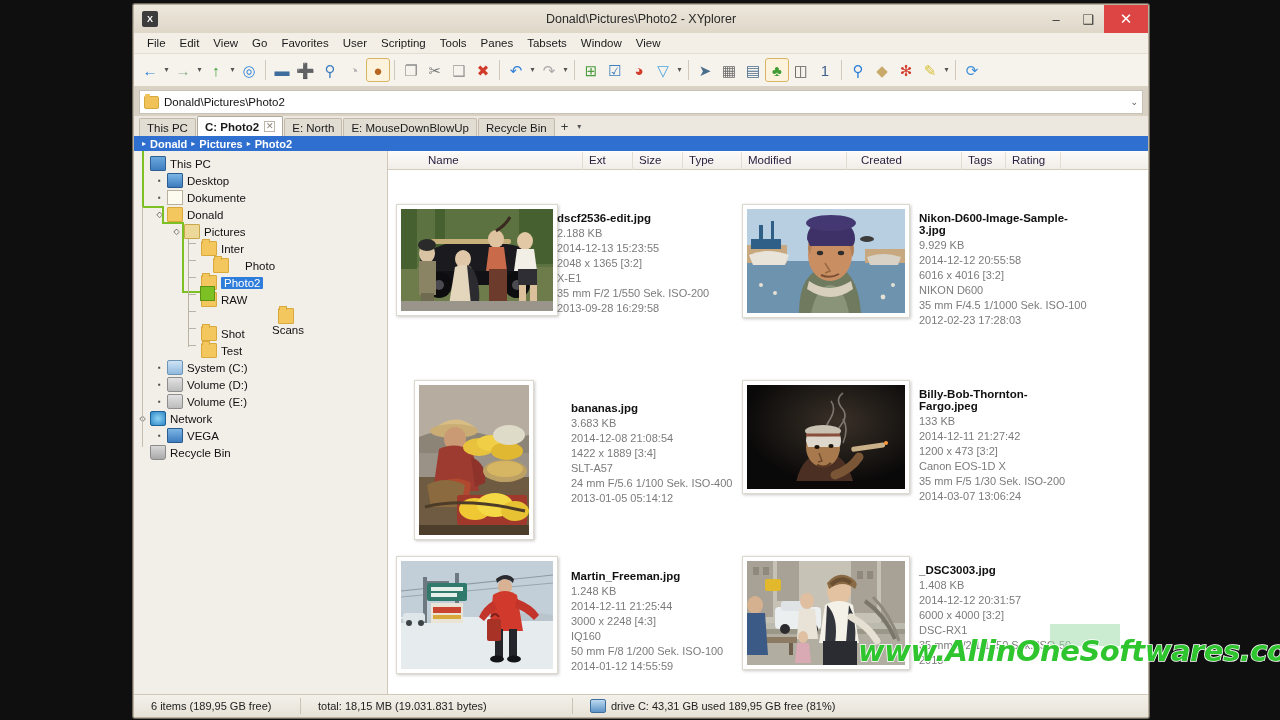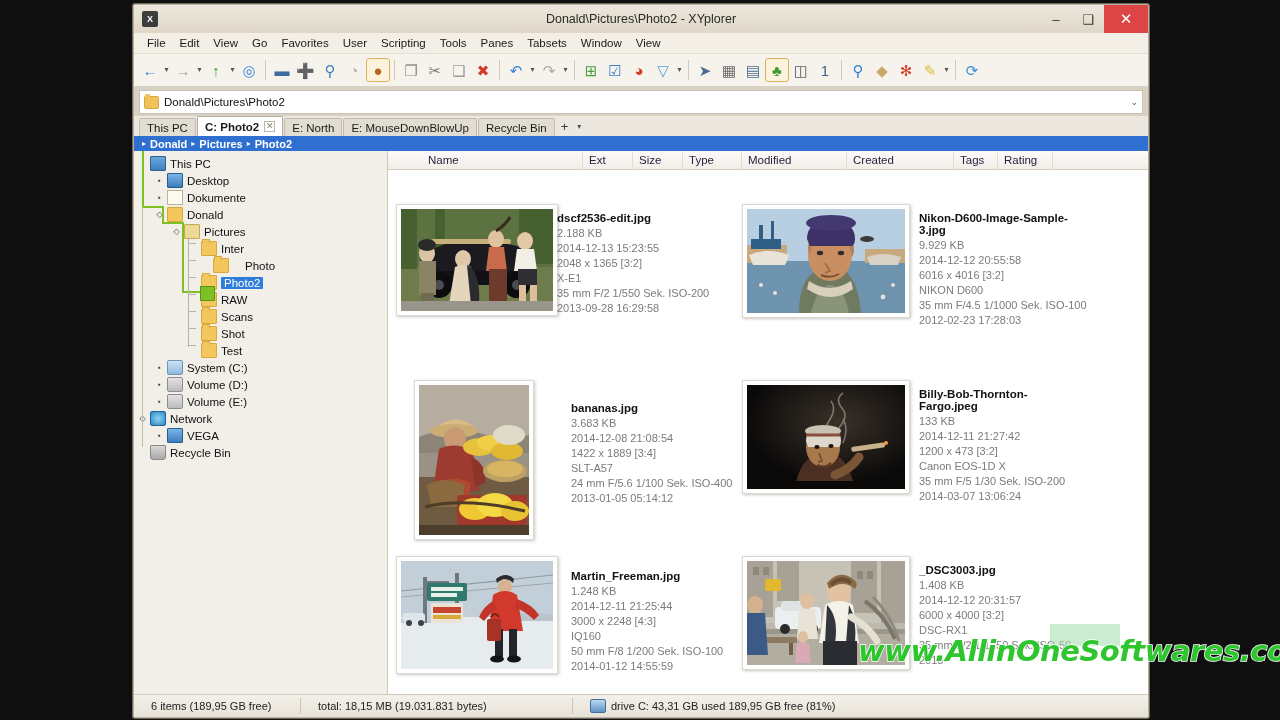--- a/index.html
+++ b/index.html
@@ -319,21 +319,21 @@
         <div class="tnode selected" style="padding-left: 55px;">
           <span class="t-exp"></span>
           <span class="t-ico ico-folder"></span>
           <span class="t-lbl">Photo2</span>
         </div>
         <div class="tnode" style="padding-left: 55px;">
           <span class="t-exp"></span>
           <span class="t-ico ico-folder"></span>
           <span class="t-lbl">RAW</span>
         </div>
-        <div class="tnode" style="padding-left: 55px;">
+        <div class="tnode" style="padding-left: 55px; flex-direction: column;">
           <span class="t-exp"></span>
           <span class="t-ico ico-folder"></span>
           <span class="t-lbl">Scans</span>
         </div>
         <div class="tnode" style="padding-left: 55px;">
           <span class="t-exp"></span>
           <span class="t-ico ico-folder"></span>
           <span class="t-lbl">Shot</span>
         </div>
         <div class="tnode" style="padding-left: 55px;">
@@ -388,21 +388,21 @@
         <div class="gline" style="left:54px;top:194px;width:8px;height:1px;background:#b9b2a5;"></div>
         <div class="gline" style="left:8px;top:56px;width:1px;height:240px;background:#c4bdb0;"></div>
       </div>
     <div id="filepane">
       <div id="colhead">
           <div class="col" style="width: 155px; margin-left: 34px;">Name</div>
           <div class="col" style="width: 44px;">Ext</div>
           <div class="col" style="width: 44px;">Size</div>
           <div class="col" style="width: 53px;">Type</div>
           <div class="col" style="width: 99px;">Modified</div>
-          <div class="col" style="width: 101px;">Created</div>
+          <div class="col" style="width: 101px; margin-left: 8px;">Created</div>
           <div class="col" style="width: 38px;">Tags</div>
           <div class="col" style="width: 49px;">Rating</div>
         </div>
       <div id="listarea">
           <div class="row" style="left: 0px; top: 34px;">
             <div class="thumbwrap" style="position: absolute; left: 8px; top: 0px;">
               <div class="thumb" style="width: 152px; height: 102px;"><svg width="152" height="102" viewBox="0 0 152 102">
       <rect width="152" height="102" fill="#6d7c4a"></rect>
       <rect y="0" width="152" height="58" fill="#5c7240"></rect>
       <g fill="#47602f">

